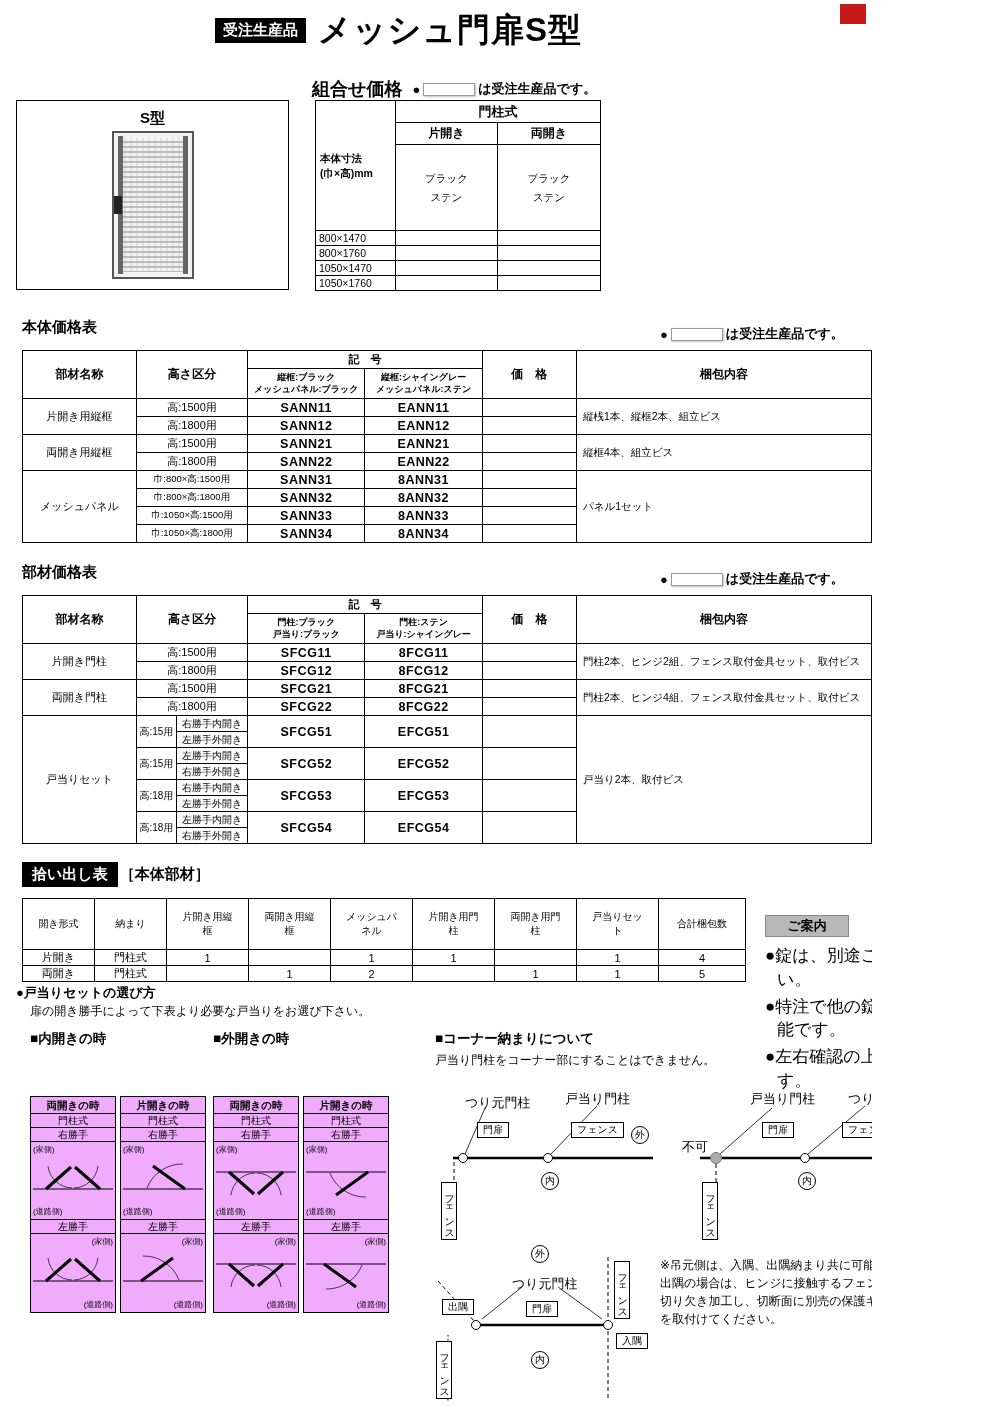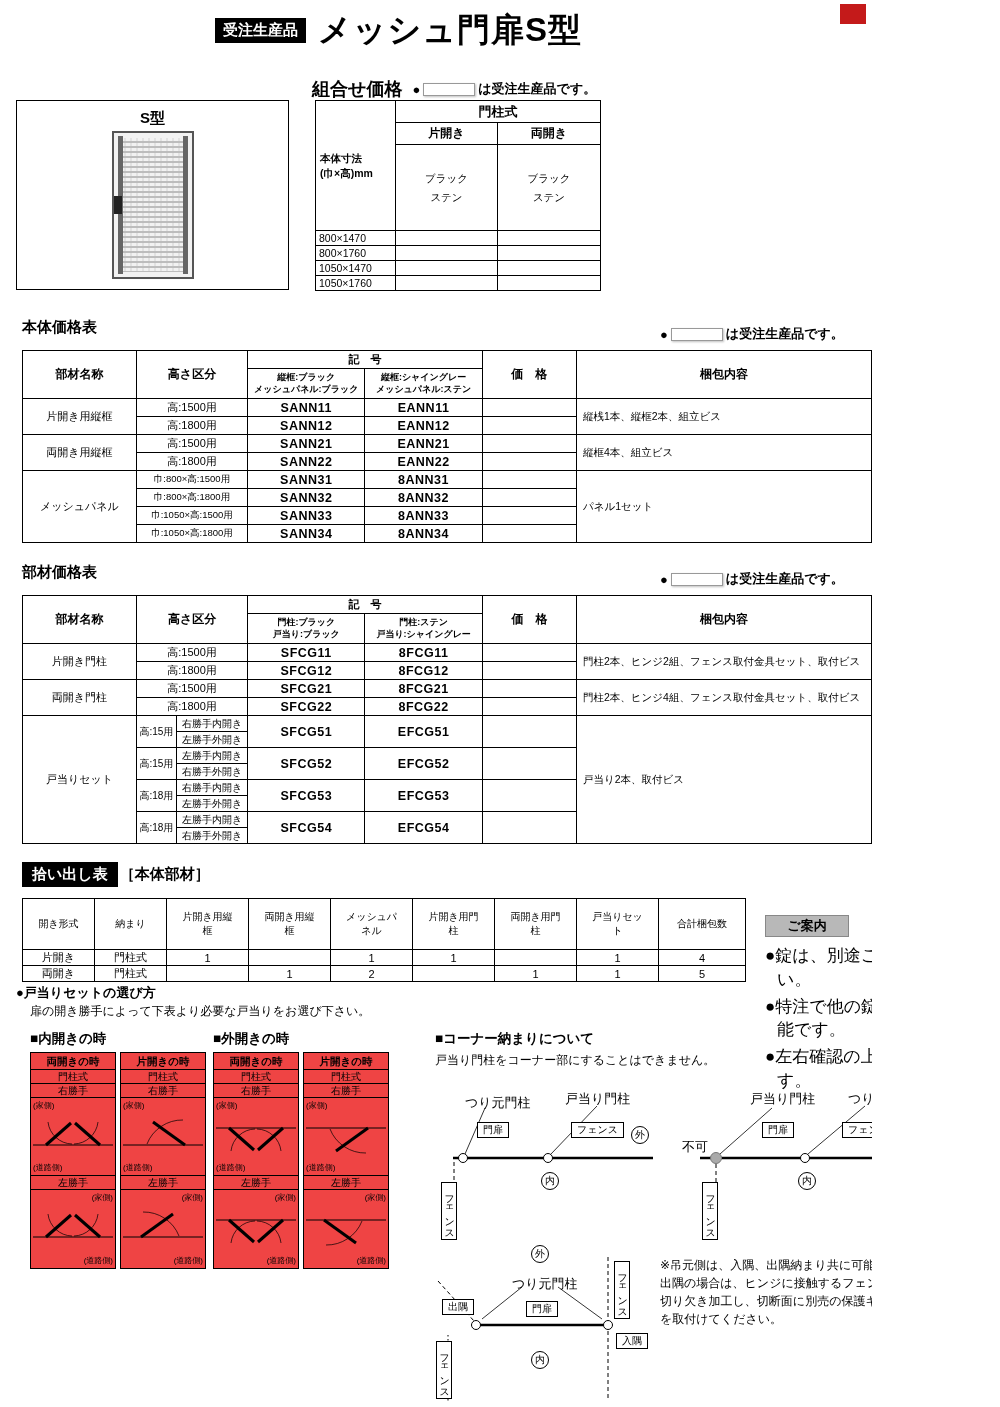--- a/index.html
+++ b/index.html
@@ -39,21 +39,21 @@
 .pickup .phead{font-size:10px;padding:11px;}
 
 .badge-black{background:#000;color:#fff;font-weight:bold;font-size:15px;padding:3px 10px;display:inline-block;}
 .pickup-subtitle{font-size:15px;font-weight:bold;margin-left:2px;}
 
 .guide-title{width:84px;background:#b8b8b8;border:1px solid #888;text-align:center;font-weight:bold;font-size:13px;padding:1px 0;margin-bottom:7px;}
 .guide-item{font-size:17px;line-height:1.4;padding-left:12px;text-indent:-12px;margin-bottom:3px;}
 
 .heading13{font-size:13.5px;font-weight:bold;white-space:nowrap;}
 .plain12{font-size:12px;white-space:nowrap;}
-.hand-table{width:86px;border:1px solid #000;background:#ef4444;}
+.hand-table{width:86px;border:1px solid #000;background:#f0abfc;margin-top:44px;}
 .ht-row{border-bottom:1px solid #000;text-align:center;font-size:10px;height:14px;line-height:13px;}
 .ht-title{font-weight:bold;font-size:10.5px;height:17px;line-height:16px;}
 .ht-diag{position:relative;height:78px;border-bottom:1px solid #000;}
 .hand-table .ht-diag:last-child{border-bottom:none;}
 .dlabel{position:absolute;font-size:8px;white-space:nowrap;}
 .dlabel.tl{left:2px;top:2px;}.dlabel.bl{left:2px;bottom:2px;}
 .dlabel.tr{right:2px;top:2px;}.dlabel.br{right:2px;bottom:2px;}
 .gsvg{position:absolute;left:0;top:0;}
 
 .clabel{position:absolute;font-size:13px;white-space:nowrap;}

